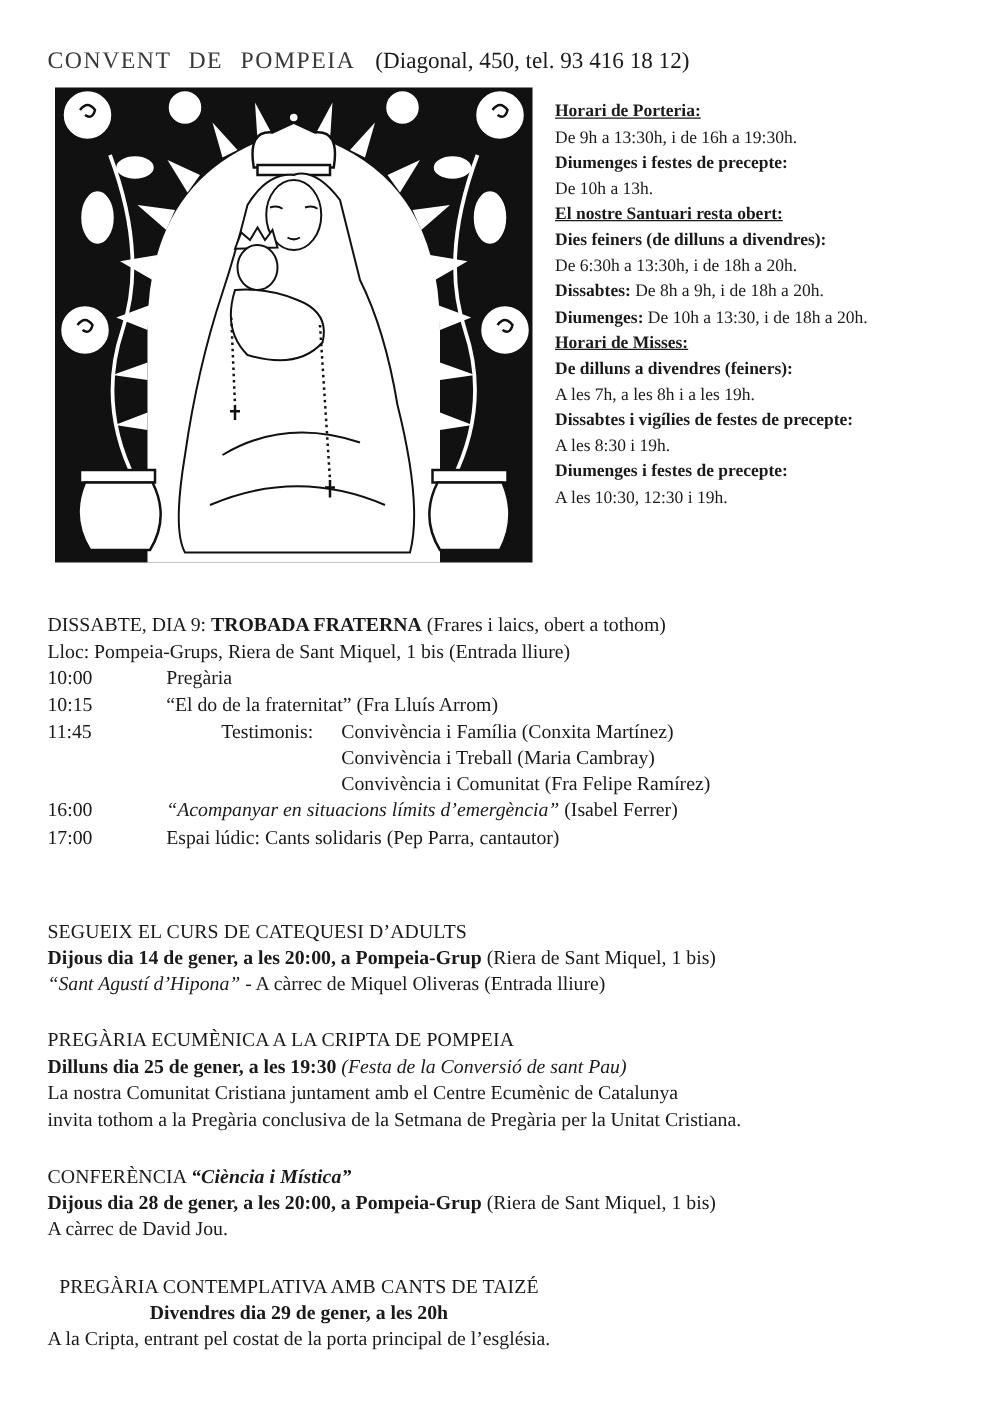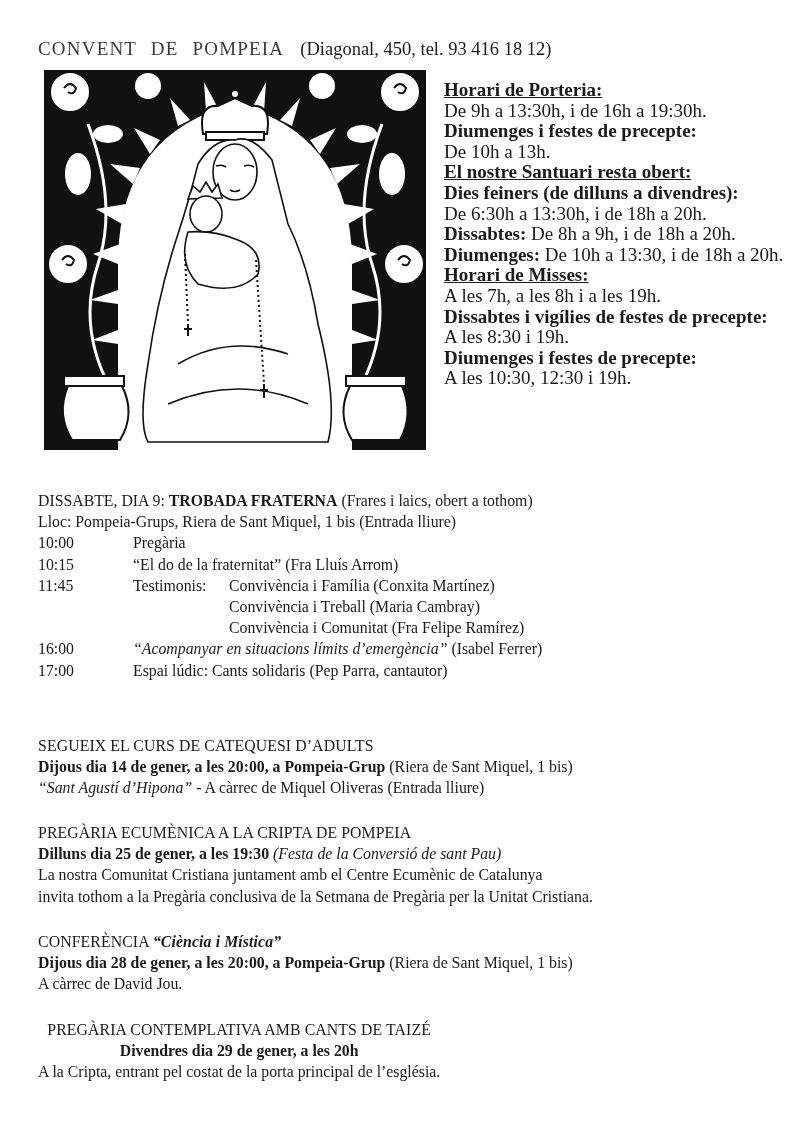--- a/index.html
+++ b/index.html
@@ -3,29 +3,29 @@
 <meta charset="utf-8">
 <style>
   html, body { margin:0; padding:0; background:#ffffff; }
   body { width:800px; height:1132px; position:relative; overflow:hidden;
          font-family:"Liberation Serif", serif; color:#1a1a1a; font-size:16px; }
   .abs { position:absolute; white-space:nowrap; }
   .header-title { left:38px; top:38px; font-size:19px; letter-spacing:1px; color:#3a3a3a; }
   .header-title .conv { font-size:19px; letter-spacing:1.2px; word-spacing:8px; }
   .header-title .addr { font-size:18.5px; letter-spacing:0; margin-left:16px; color:#1a1a1a; }
   .illus { left:38px; top:64px; width:394px; height:392px; }
-  .hours { left:444px; top:80px; line-height:20.6px; font-size:19px; }
+  .hours { left:444px; top:80px; line-height:20.6px; font-size:14px; }
   .hours .line { display:block; }
   .b { font-weight:bold; }
   .u { text-decoration:underline; }
   .i { font-style:italic; }
   .section { left:38px; line-height:21.2px; font-size:15.8px; }
   .row { display:block; height:21.2px; }
   .time { display:inline-block; width:95px; }
-  .lbl { display:inline-block; width:96px; }
+  .lbl { display:inline-block; width:96px;margin-left:44px; }
   .caps { letter-spacing:0.1px; }
 </style>
 </head>
 <body>
 
 <div class="abs header-title">
   <span class="conv">CONVENT DE POMPEIA</span><span class="addr">(Diagonal, 450, tel. 93 416 18 12)</span>
 </div>
 
 <div class="abs illus">
@@ -121,20 +121,21 @@
   <span class="line b u">Horari de Porteria:</span>
   <span class="line">De 9h a 13:30h, i de 16h a 19:30h.</span>
   <span class="line b">Diumenges i festes de precepte:</span>
   <span class="line">De 10h a 13h.</span>
   <span class="line b u">El nostre Santuari resta obert:</span>
   <span class="line b">Dies feiners (de dilluns a divendres):</span>
   <span class="line">De 6:30h a 13:30h, i de 18h a 20h.</span>
   <span class="line"><span class="b">Dissabtes:</span><span> De 8h a 9h, i de 18h a 20h.</span></span>
   <span class="line"><span class="b">Diumenges:</span><span> De 10h a 13:30, i de 18h a 20h.</span></span>
   <span class="line b u">Horari de Misses:</span>
+  <span class="line b">De dilluns a divendres (feiners):</span>
   <span class="line">A les 7h, a les 8h i a les 19h.</span>
   <span class="line b">Dissabtes i vigílies de festes de precepte:</span>
   <span class="line">A les 8:30 i 19h.</span>
   <span class="line b">Diumenges i festes de precepte:</span>
   <span class="line">A les 10:30, 12:30 i 19h.</span>
 </div>
 
 <div class="abs section" style="top:490px;">
   <span class="row"><span>DISSABTE, DIA 9: </span><span class="b">TROBADA FRATERNA</span><span> (Frares i laics, obert a tothom)</span></span>
   <span class="row">Lloc: Pompeia-Grups, Riera de Sant Miquel, 1 bis (Entrada lliure)</span>

